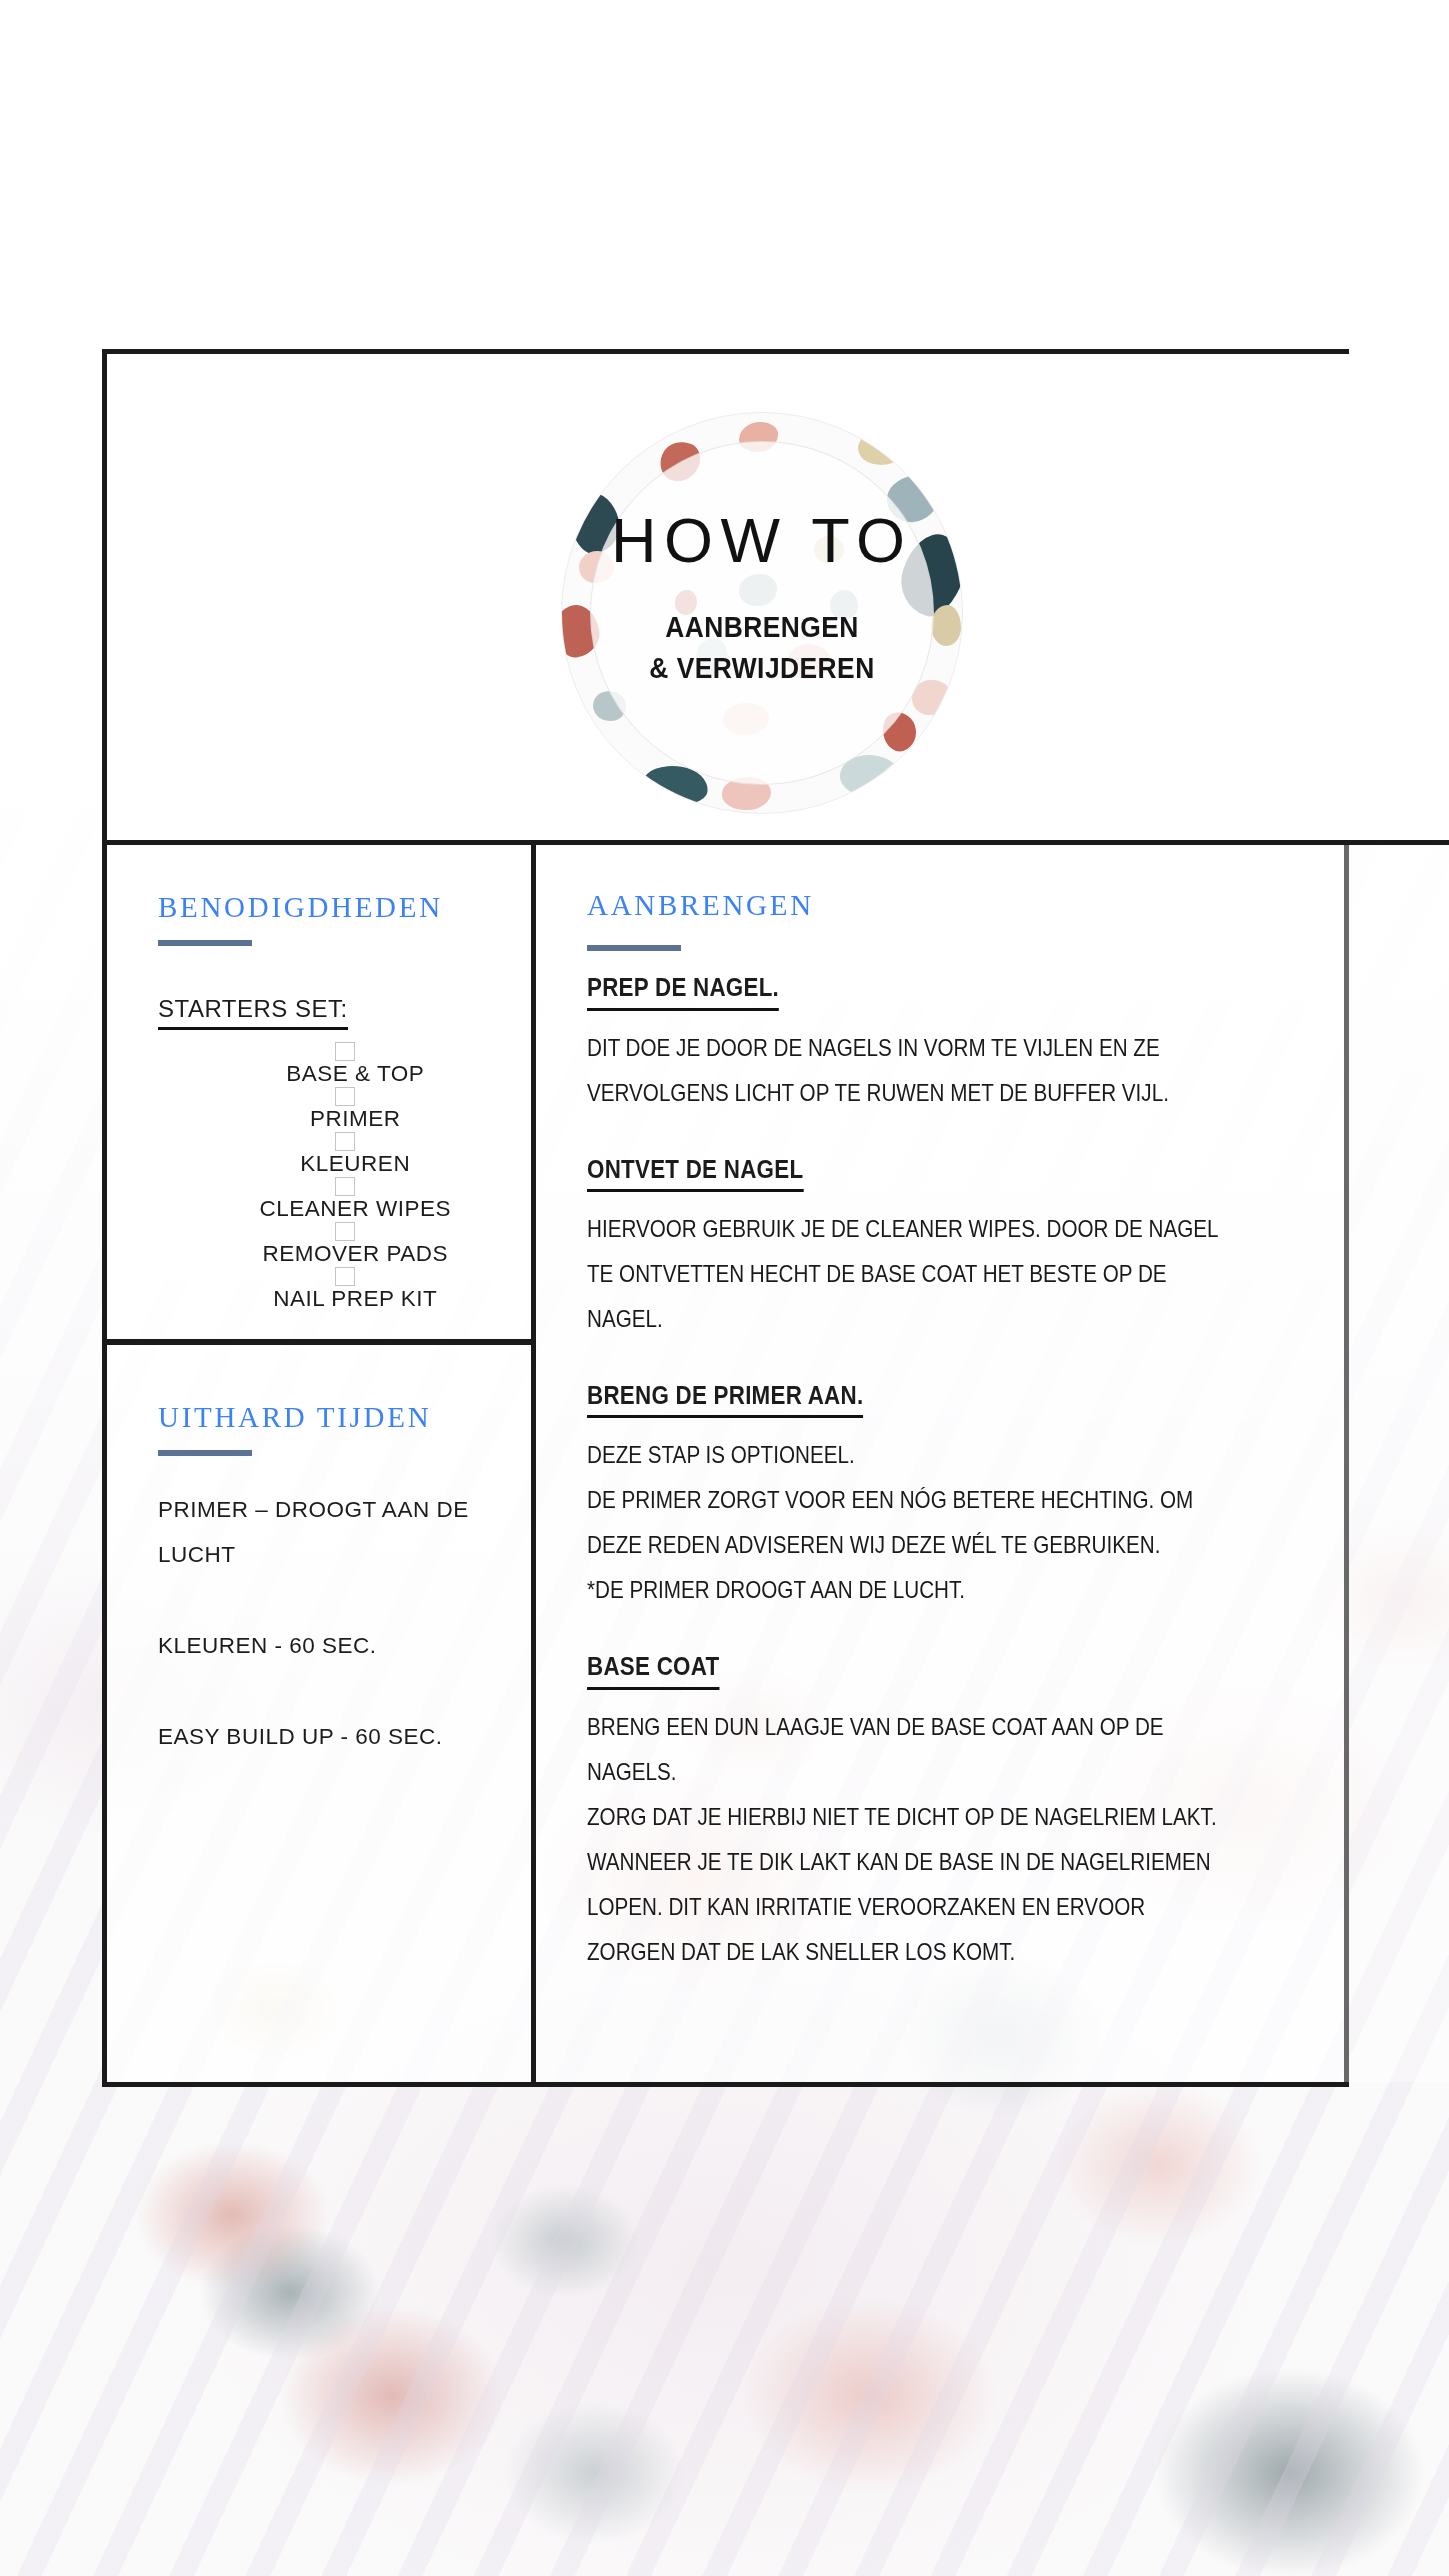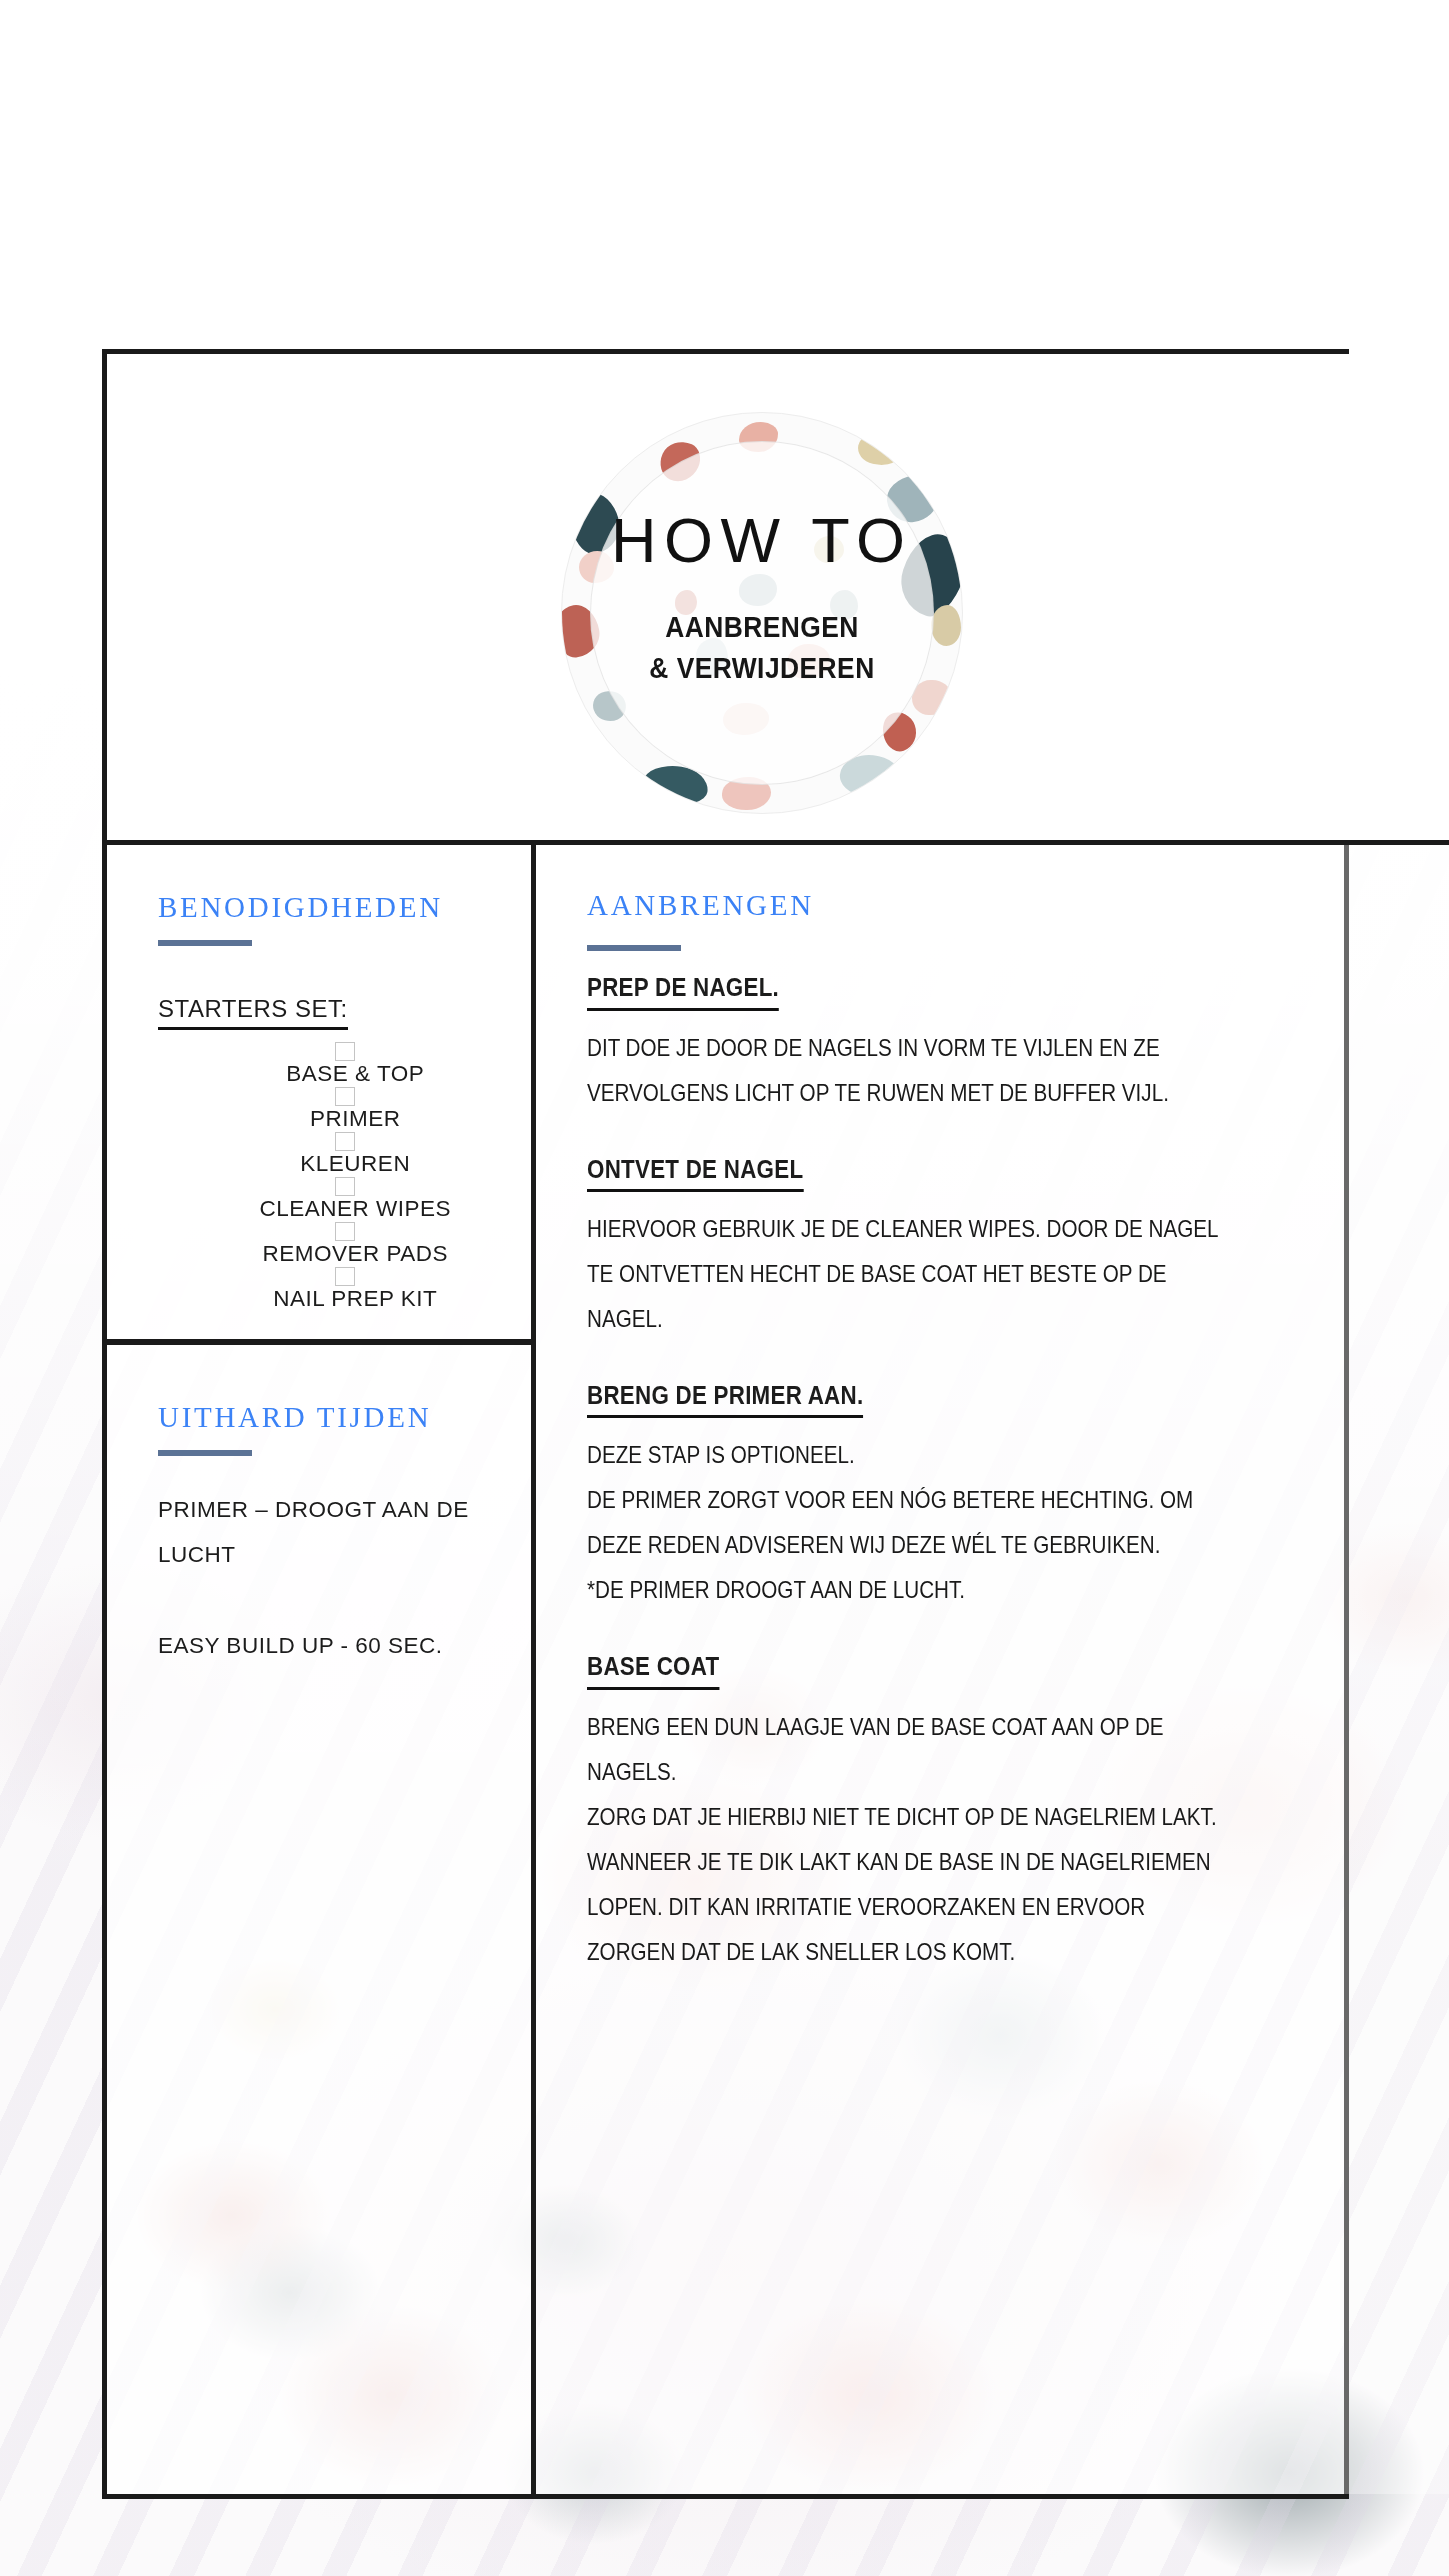--- a/index.html
+++ b/index.html
@@ -34,21 +34,21 @@
       radial-gradient(ellipse 751px 483px at 50% 88%, rgba(243,236,240,0.90), rgba(243,236,240,0) 75%);
   }
   body::after {
     content:""; position:absolute; inset:0; z-index:1; pointer-events:none;
     background:linear-gradient(180deg,#ffffff 0%,#ffffff 26%,rgba(255,255,255,0.92) 38%,rgba(255,255,255,0.60) 50%,rgba(255,255,255,0.25) 62%,rgba(255,255,255,0) 74%);
   }
 
   
   .sheet {
     position:absolute; left:102px; top:349px; z-index:2;
-    width:1247px; height:2150px;
+    width:1247px; height:1738px;
     border:5.4px solid #1a1a1a;
     background:rgba(255,255,255,0.50);
     display:grid;
     grid-template-columns:424px 1fr;
     grid-template-rows:491px 1fr;
   }
 
   
   .header { grid-column:1 / 3; grid-row:1; position:relative; border-bottom:5.4px solid #1a1a1a; background:#fff; }
   .logo { position:absolute; top:58px; left:50%; margin-left:-223px; width:402px; height:402px; }
@@ -162,20 +162,21 @@
         </li>
       </ul>
     </div>
 
     <div class="box-uit">
       <h2 class="serif">UITHARD TIJDEN</h2>
       <div class="accent"></div>
       <div class="uit-entries">
         <div class="uit-entry">PRIMER – DROOGT AAN DE
 LUCHT</div>
+        <div class="uit-entry">KLEUREN - 60 SEC.</div>
         <div class="uit-entry">EASY BUILD UP - 60 SEC.</div>
       </div>
     </div>
 
   </div>
 
   <div class="right-col">
     <h2 class="serif">AANBRENGEN</h2>
     <div class="accent"></div>
 

